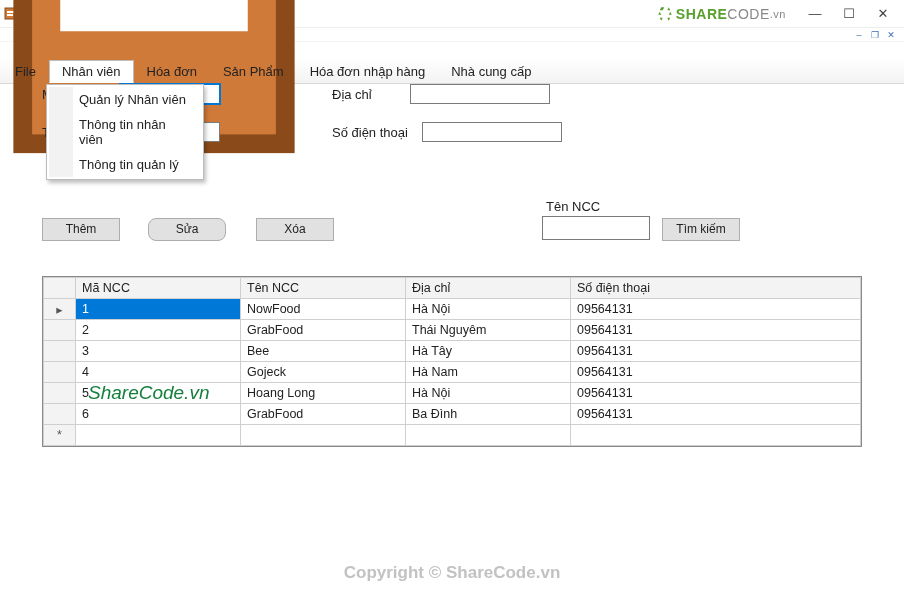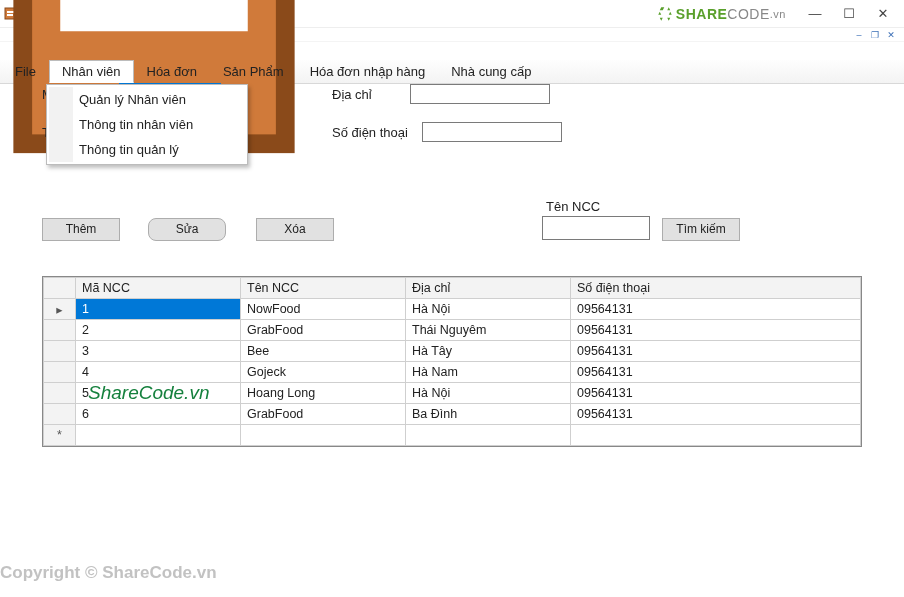--- a/index.html
+++ b/index.html
@@ -20,21 +20,21 @@
 .mdi-controls { height: 14px; display: flex; justify-content: flex-end; padding: 0 6px; gap: 2px; align-items: center; background: #fff; border-bottom: 1px solid #f4f4f4; }
 .mdi-controls span { width: 14px; height: 12px; font-size: 9px; line-height: 12px; text-align: center; color: #3b6fb6; }
 .child-icon-row { height: 18px; display: flex; align-items: center; padding-left: 4px; }
 
 
 .menubar { height: 24px; background: linear-gradient(#fefefe,#f3f3f3); border-bottom: 1px solid #d8d8d8; display: flex; align-items: stretch; padding-left: 2px; }
 .menu-item { padding: 0 12px; display: flex; align-items: center; font-size: 13px; color: #222; cursor: default; border: 1px solid transparent; }
 .menu-item.open { background: #fff; border: 1px solid #bcbcbc; border-bottom: 1px solid #fff; position: relative; z-index: 11; }
 
 
-.dropdown { position: absolute; left: 46px; top: 84px; width: 202px; background: #fff; border: 1px solid #bcbcbc; box-shadow: 2px 3px 4px rgba(0,0,0,0.25); z-index: 10; padding: 2px; }
+.dropdown { position: absolute; left: 46px; top: 84px; width: 158px; background: #fff; border: 1px solid #bcbcbc; box-shadow: 2px 3px 4px rgba(0,0,0,0.25); z-index: 10; padding: 2px; }
 .dropdown .drop-item { padding: 5px 10px 5px 30px; font-size: 13px; color: #222; cursor: default; }
 .dropdown .icon-strip { position: absolute; left: 2px; top: 2px; bottom: 2px; width: 24px; background: #f2f2f2; }
 
 
 .content { padding: 0 32px; position: relative; }
 .page-title { text-align: center; font-size: 25px; font-weight: bold; margin: 24px 0 28px 220px; width: 350px; font-family: "Times New Roman", serif; }
 
 .form-area { position: relative; height: 120px; margin-left: 10px; }
 .field { position: absolute; display: flex; align-items: center; }
 .field label { font-size: 13px; width: 78px; }
@@ -59,21 +59,21 @@
 table th, table td { border: 1px solid #cfcfcf; padding: 2px 6px; height: 21px; text-align: left; font-weight: normal; }
 table th { background: #f3f3f3; }
 .rowhdr { width: 32px; background: #f3f3f3; text-align: center; color: #555; }
 .selected-cell { background: #0078d7; color: #fff; }
 .col-ma { width: 165px; }
 .col-ten { width: 165px; }
 .col-dc { width: 165px; }
 
 
 .wm1 { position: absolute; left: 88px; top: 382px; font-size: 19px; color: #15803d; font-style: italic; pointer-events: none; }
-.wm2 { position: absolute; left: 0; right: 0; bottom: 14px; font-size: 17px; color: #c2c2c2; font-weight: 600; pointer-events: none; }
+.wm2 { position: absolute; left: 0; right: 0; bottom: 14px; text-align: center; font-size: 17px; color: #c2c2c2; font-weight: 600; pointer-events: none; }
 
 .app-icon svg, .logo-icon svg { width: 100%; height: 100%; }
 </style>
 </head>
 <body>
 
 <div class="titlebar">
   <span class="app-icon">
     <svg viewBox="0 0 16 16">
         <rect x="1" y="2" width="14" height="11" fill="#d07a3a" stroke="#8a4a1a"></rect>

